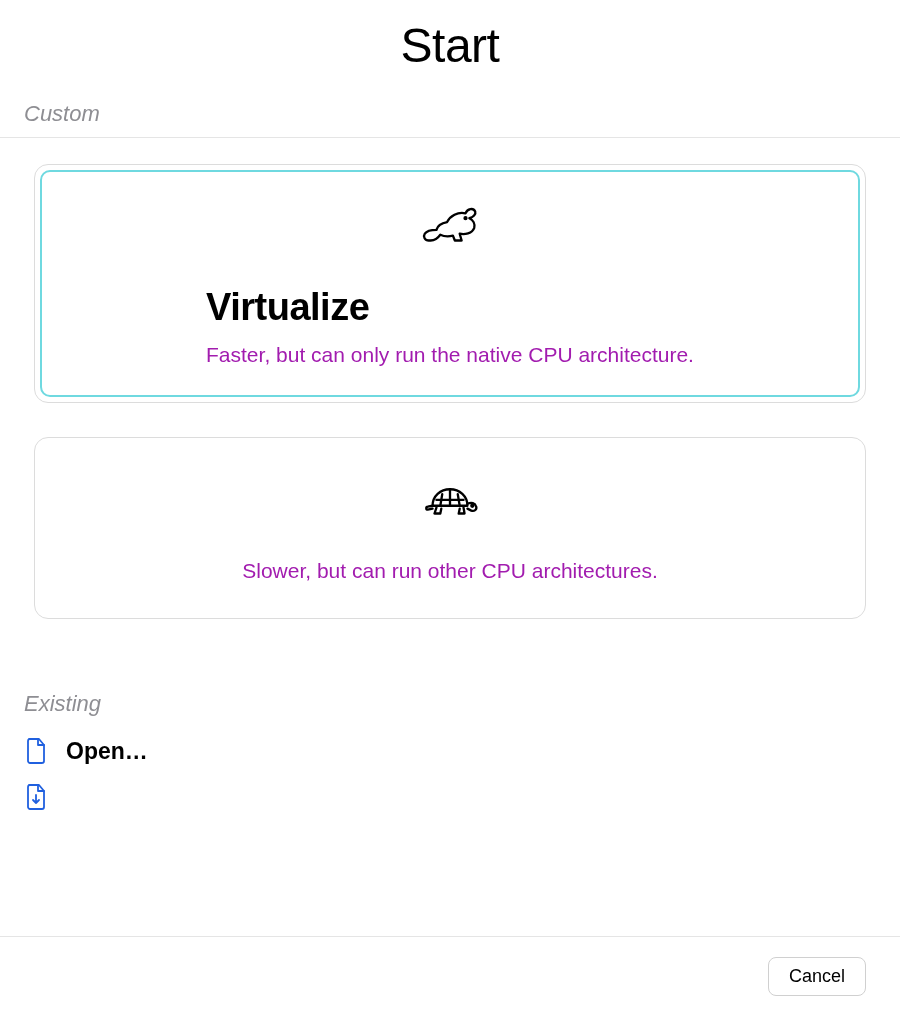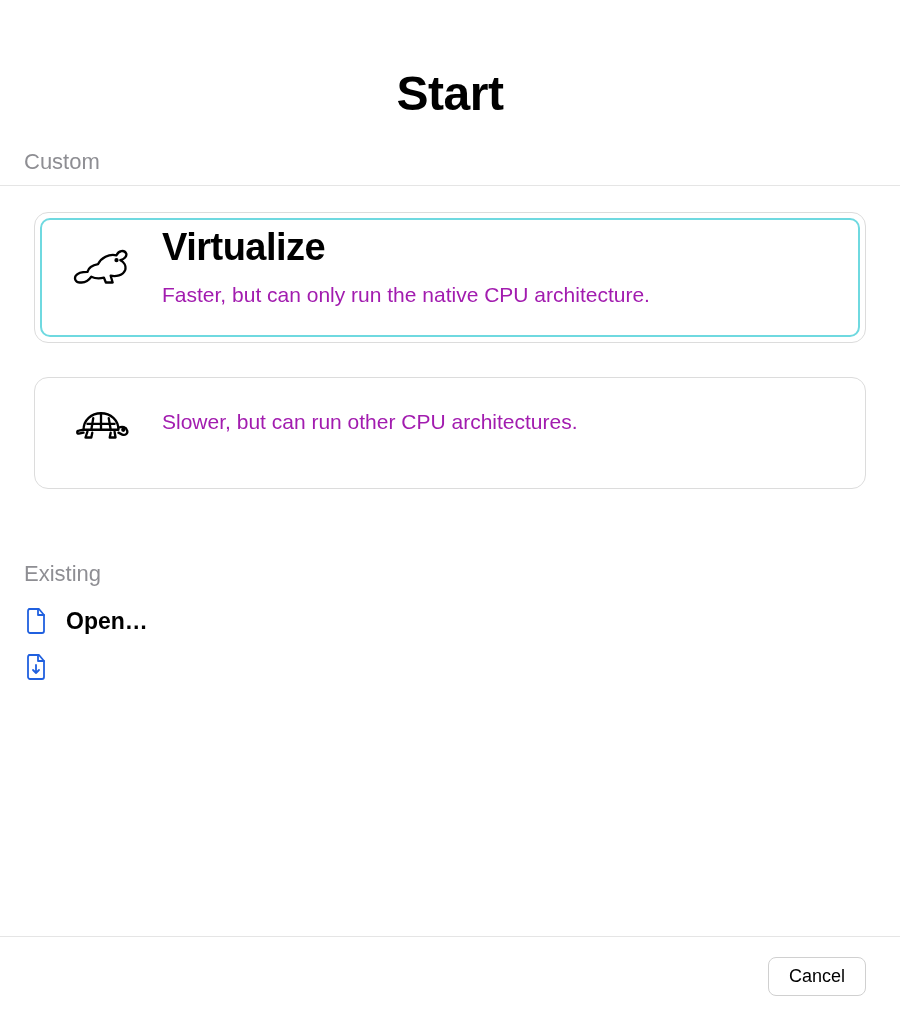--- a/index.html
+++ b/index.html
@@ -11,29 +11,29 @@
       display: flex;
       flex-direction: column;
       color: #000;
     }
     .header {
       text-align: center;
       padding: 18px 0 28px;
     }
     .header h1 {
       font-size: 48px;
-      font-weight: 700;
+      font-weight: 400;
       letter-spacing: -0.5px;
-      margin-top: 48px;
     }
     .section-label {
       color: #8e8e93;
       font-size: 22px;
       font-weight: 500;
       padding: 0 24px 10px;
+      font-style: italic;
     }
     .divider-line {
       height: 1px;
       background: #e5e5e5;
       width: 100%;
     }
     .content {
       flex: 1;
       display: flex;
       flex-direction: column;
@@ -47,24 +47,25 @@
     .option-card {
       border: 1px solid #dcdcdc;
       border-radius: 14px;
       padding: 5px;
       background: #fff;
       cursor: pointer;
     }
     .option-inner {
       border: 2px solid transparent;
       border-radius: 10px;
-      padding: 6px 28px 28px;
+      padding: 22px 28px 28px;
       display: flex;
       align-items: center;
       gap: 30px;
+      flex-direction: column;
     }
     .option-card.selected .option-inner {
       border-color: #6fd9e0;
     }
     .option-icon {
       width: 62px;
       height: 62px;
       flex-shrink: 0;
       display: flex;
       align-items: center;

